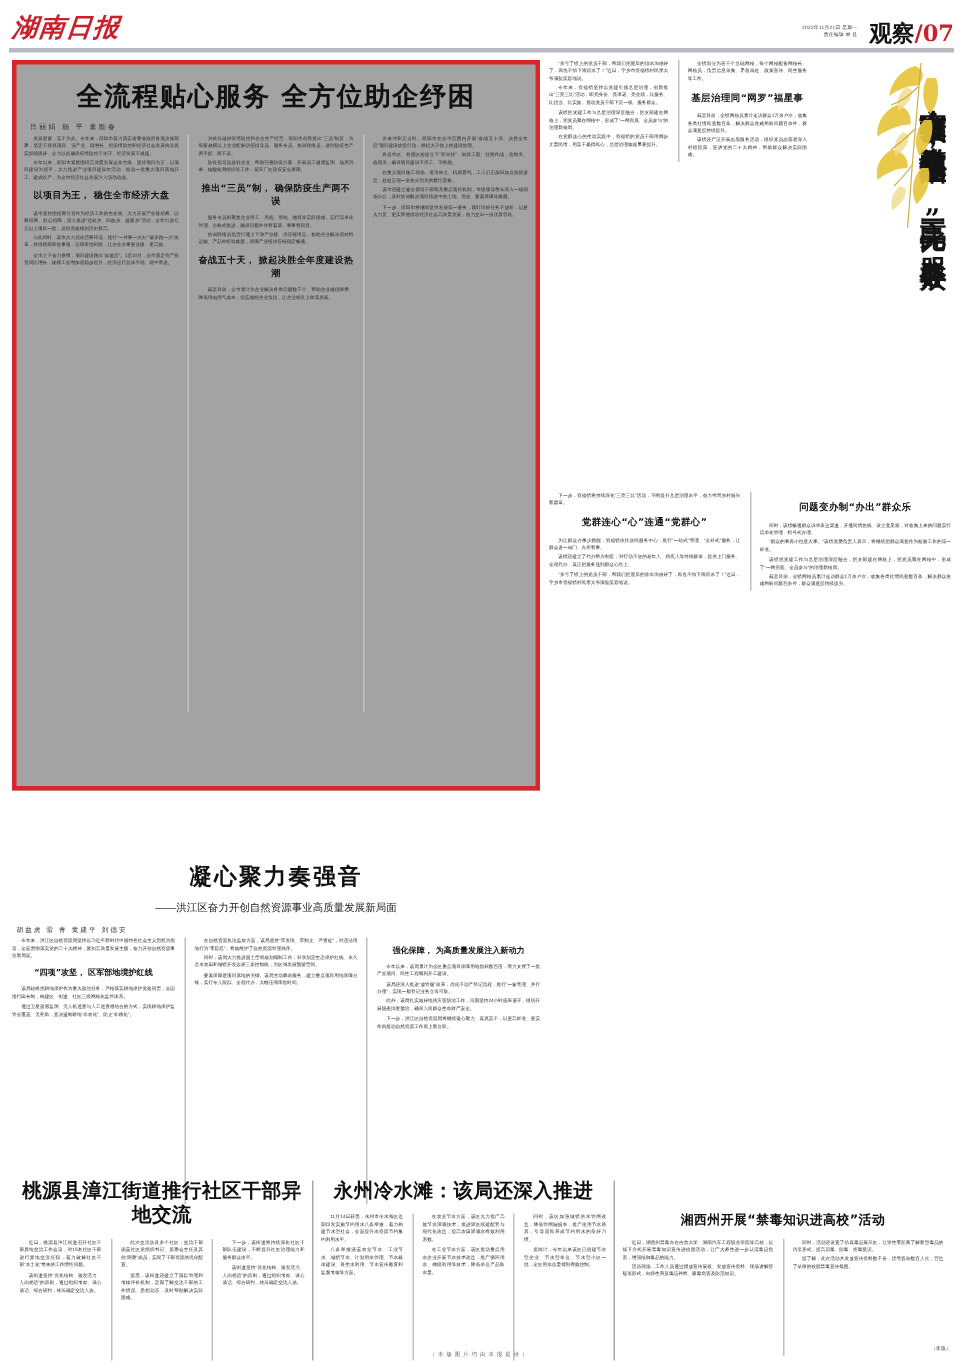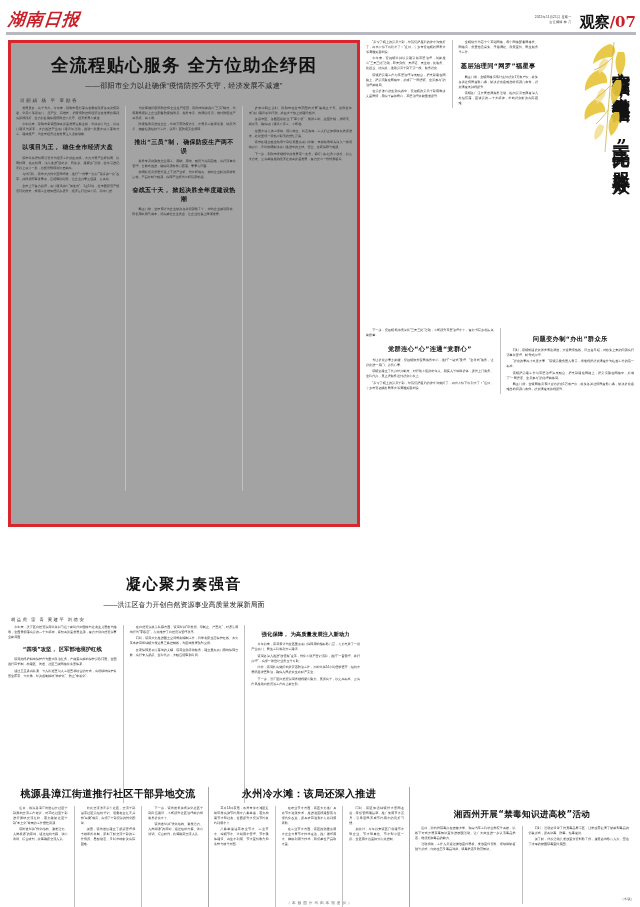--- a/index.html
+++ b/index.html
@@ -25,21 +25,21 @@
     font-family:"DejaVu Serif", serif;
     font-size:17px;
     font-weight:bold;
     color:#c9202a;
     letter-spacing:1px;
     font-style:italic;
     transform:skewX(-6deg);
     line-height:1;
     padding-bottom:2px;
   }
-  .mast-right { display:flex; align-items:flex-start; gap:8px; }
+  .mast-right { display:flex; align-items:center; gap:8px; }
   .mast-meta {
     text-align:right;
     font-size:3.2px;
     line-height:1.5;
     color:#333;
     padding-bottom:3px;
     font-family:"Liberation Sans", sans-serif;
     white-space:nowrap;
   }
   .mast-meta div { letter-spacing:.2px; }
@@ -202,21 +202,21 @@
     letter-spacing:.3px;
   }
 
   
   .briefs { position:absolute; left:8px; top:752px; width:626px; height:150px; display:flex; }
   .brief { padding:0 5px; }
   .brief-title {
     text-align:center;
     font-family:"DejaVu Sans", sans-serif;
     font-weight:bold;
-    font-size:10px;
+    font-size:13px;
     color:#111;
     letter-spacing:.3px;
     margin-bottom:6px;
     line-height:1.3;
   }
   .brief-title.small { font-size:8.6px; }
   .vsep { width:1px; background:#a8a8a8; }
 
   .footer-note {
     position:absolute;
@@ -249,21 +249,20 @@
       <span>观察</span><span class="num">/07</span>
     </div>
   </div>
 </div>
 <div class="mast-rule"></div>
 
 <div class="page">
 
   <div class="feature-box">
     <div class="feature-headline">全流程贴心服务 全方位助企纾困</div>
-    <div class="feature-sub">——邵阳市全力以赴确保“疫情防控不失守，经济发展不减速”</div>
     <div class="byline">肖丽娟 杨 平 童励春</div>
     <div class="cols" style="height:385px;overflow:hidden;">
       <div class="col tcol">
         <p>发展是要，实干为先。今年来，邵阳市着力落实省委省政府各项决策部署，坚定不移抓项目、强产业、稳增长，把疫情防控和经济社会发展统筹抓实抓细抓好，全力以赴确保疫情防控不失守、经济发展不减速。</p>
         <p>今年以来，邵阳市紧紧围绕高质量发展这条主线，坚持项目为王，以项目建设为抓手，大力推进产业项目建设年活动，推动一批重大项目落地开工、建成投产，为全市经济社会发展注入强劲动能。</p>
         <div class="subhead">以项目为王，
 稳住全市经济大盘</div>
         <p>该市坚持把招商引资作为经济工作的生命线，大力开展产业链招商、以商招商、驻点招商，深入推进“迎老乡、回故乡、建家乡”活动，全年引进亿元以上项目一批，总投资规模创历史新高。</p>
         <p>与此同时，该市大力优化营商环境，推行“一件事一次办”“最多跑一次”改革，持续精简审批事项，压缩审批时限，让企业办事更便捷、更高效。</p>
         <p>全市上下奋力拼搏，项目建设跑出“加速度”。1至10月，全市固定资产投资同比增长，规模工业增加值稳步提升，经济运行总体平稳、稳中有进。</p>

